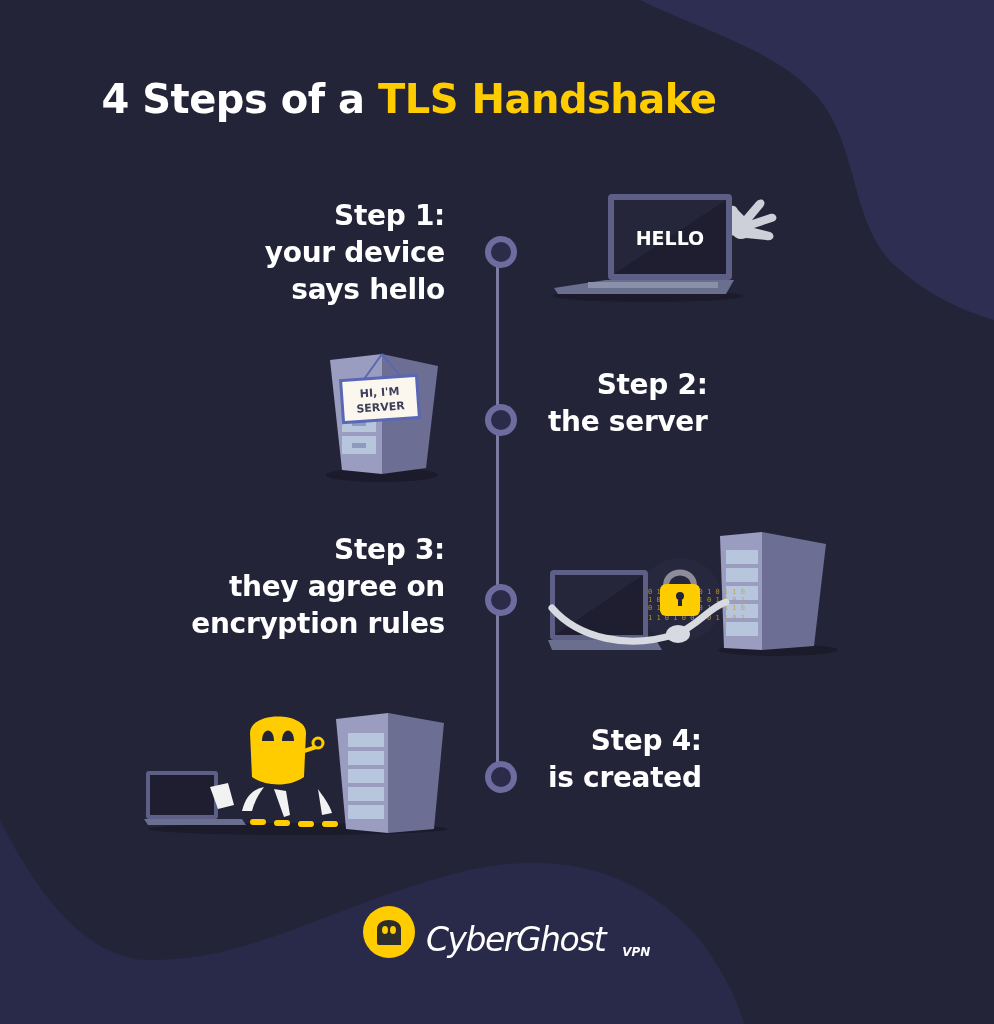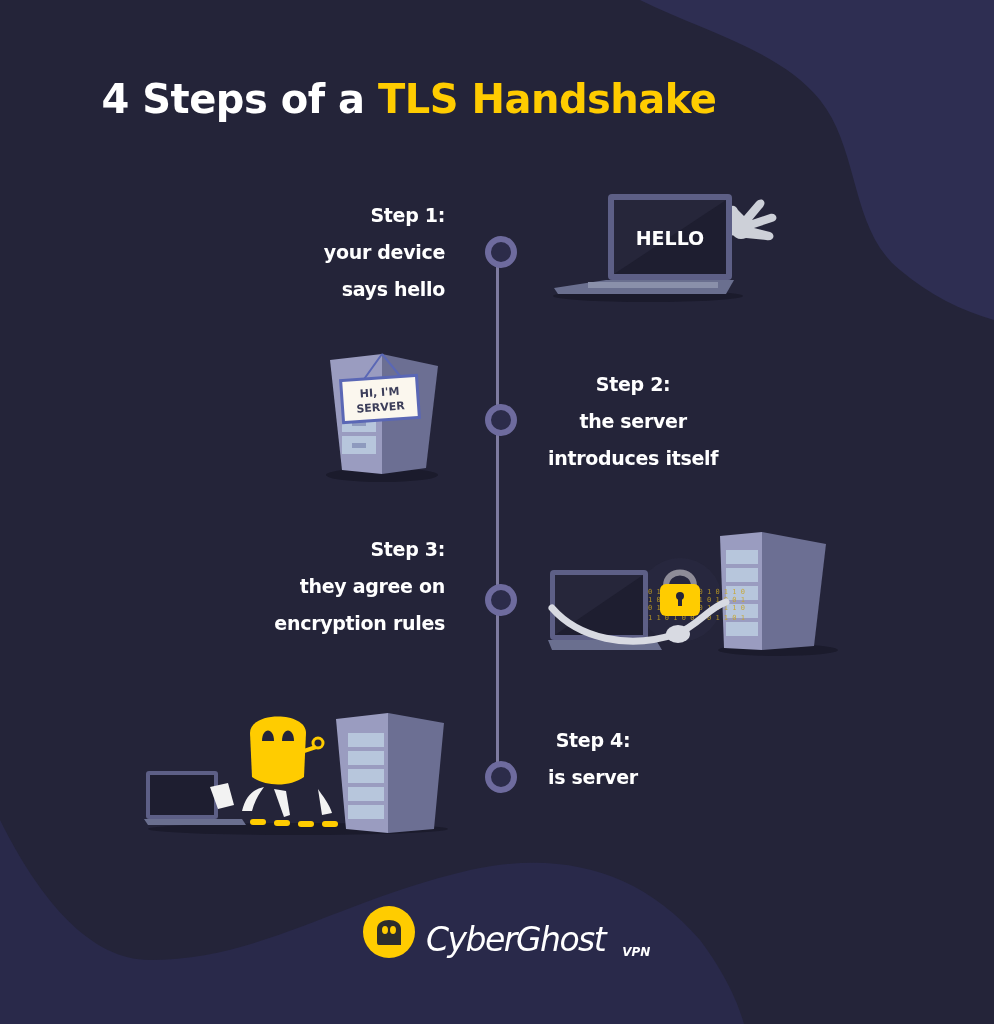--- a/index.html
+++ b/index.html
@@ -3,23 +3,23 @@
 <meta charset="utf-8">
 <style>
   html, body { margin: 0; padding: 0; }
   body { width: 994px; height: 1024px; overflow: hidden; background: #242439; font-family: "DejaVu Sans", sans-serif; }
   .canvas { position: relative; width: 994px; height: 1024px; overflow: hidden; background: #242439; }
   .bg-svg { position: absolute; left: 0; top: 0; width: 994px; height: 1024px; }
   .title { position: absolute; top: 76px; left: 0; width: 818px; text-align: center; font-size: 40px; font-weight: bold; color: #ffffff; letter-spacing: -0.5px; }
   .title .accent { color: #ffcc00; }
   .timeline-line { position: absolute; left: 496px; top: 248px; width: 3px; height: 526px; background: #7e7ba0; }
   .node { position: absolute; width: 20px; height: 20px; border-radius: 50%; border: 6px solid #6e6b9e; background: #2c2c4a; left: 485px; }
-  .step-text { position: absolute; color: #ffffff; font-weight: bold; font-size: 19px; line-height: 37px; letter-spacing: -0.3px; }
+  .step-text { position: absolute; color: #ffffff; font-weight: bold; font-size: 28px; line-height: 37px; letter-spacing: -0.3px; }
   .step-text.left { text-align: right; }
-  .step-text.right { text-align: center; }
+  .step-text.right { text-align: right; }
   .step-text span { display: block; white-space: nowrap; }
   .illus { position: absolute; }
   .logo { position: absolute; left: 362px; top: 905px; display: flex; align-items: flex-end; }
   .logo-mark { width: 54px; height: 54px; }
   .logo-text { color: #ffffff; font-size: 33px; font-style: italic; margin-left: 10px; letter-spacing: -1.5px; font-family: "DejaVu Sans", sans-serif; }
   .logo-vpn { color: #ffffff; font-size: 12px; font-weight: bold; font-style: italic; margin-left: 17px; margin-top: -6px; }
 </style>
 </head>
 <body>
 
@@ -64,21 +64,20 @@
     <rect x="30" y="71" width="14" height="5" fill="#8e9abe"></rect>
     <rect x="30" y="93" width="14" height="5" fill="#8e9abe"></rect>
     <path d="M60 4 L40 32 M60 4 L88 38" stroke="#5a67b5" stroke-width="2" fill="none"></path>
     <rect x="20" y="28" width="76" height="42" fill="#fbf7ee" stroke="#5a67b5" stroke-width="3" transform="rotate(-4 58 49)"></rect>
     <text x="58" y="46" text-anchor="middle" font-family="DejaVu Sans, sans-serif" font-weight="bold" font-size="11" fill="#3c3e5a" transform="rotate(-4 58 49)">HI, I'M</text>
     <text x="58" y="61" text-anchor="middle" font-family="DejaVu Sans, sans-serif" font-weight="bold" font-size="11" fill="#3c3e5a" transform="rotate(-4 58 49)">SERVER</text>
   </svg>
   <div class="step-text right" style="left:548px; top:366px;">
     <span>Step 2:</span>
     <span>the server</span>
-    <span>introduces itself</span>
   </div>
 
   <div class="step-text left" style="right:549px; top:531px;">
     <span>Step 3:</span>
     <span>they agree on</span>
     <span>encryption rules</span>
   </div>
   <svg class="illus" style="left:548px; top:528px;" width="290" height="130" viewBox="0 0 290 130">
     <ellipse cx="230" cy="122" rx="60" ry="6" fill="#1b1b2c"></ellipse>
     <polygon points="172,8 214,4 214,122 176,120" fill="#9a9cc0"></polygon>
@@ -136,21 +135,21 @@
     <path d="M166 46 L178 42" stroke="#ffcc00" stroke-width="4"></path>
     <g fill="#f2f2f2">
       <path d="M72 82 L90 78 L96 100 L80 104 Z"></path>
       <path d="M104 106 C108 90 116 84 126 82 C120 90 116 98 114 106 Z"></path>
       <path d="M136 84 L148 86 L152 110 L146 112 Z"></path>
       <path d="M180 84 C184 90 192 100 194 108 L184 110 Z"></path>
     </g>
   </svg>
   <div class="step-text right" style="left:548px; top:722px;">
     <span>Step 4:</span>
-    <span>is server</span>
+    <span>is created</span>
   </div>
 
   <div class="logo">
     <svg class="logo-mark" viewBox="0 0 54 54">
       <circle cx="27" cy="27" r="26" fill="#ffcc00"></circle>
       <path d="M15 24 C15 12 39 12 39 24 L39 40 L17 40 C15 40 15 38 15 36 Z" fill="#2d2d2d"></path>
       <ellipse cx="23" cy="25" rx="3" ry="4" fill="#ffcc00"></ellipse>
       <ellipse cx="31" cy="25" rx="3" ry="4" fill="#ffcc00"></ellipse>
     </svg>
     <span class="logo-text">CyberGhost</span>

